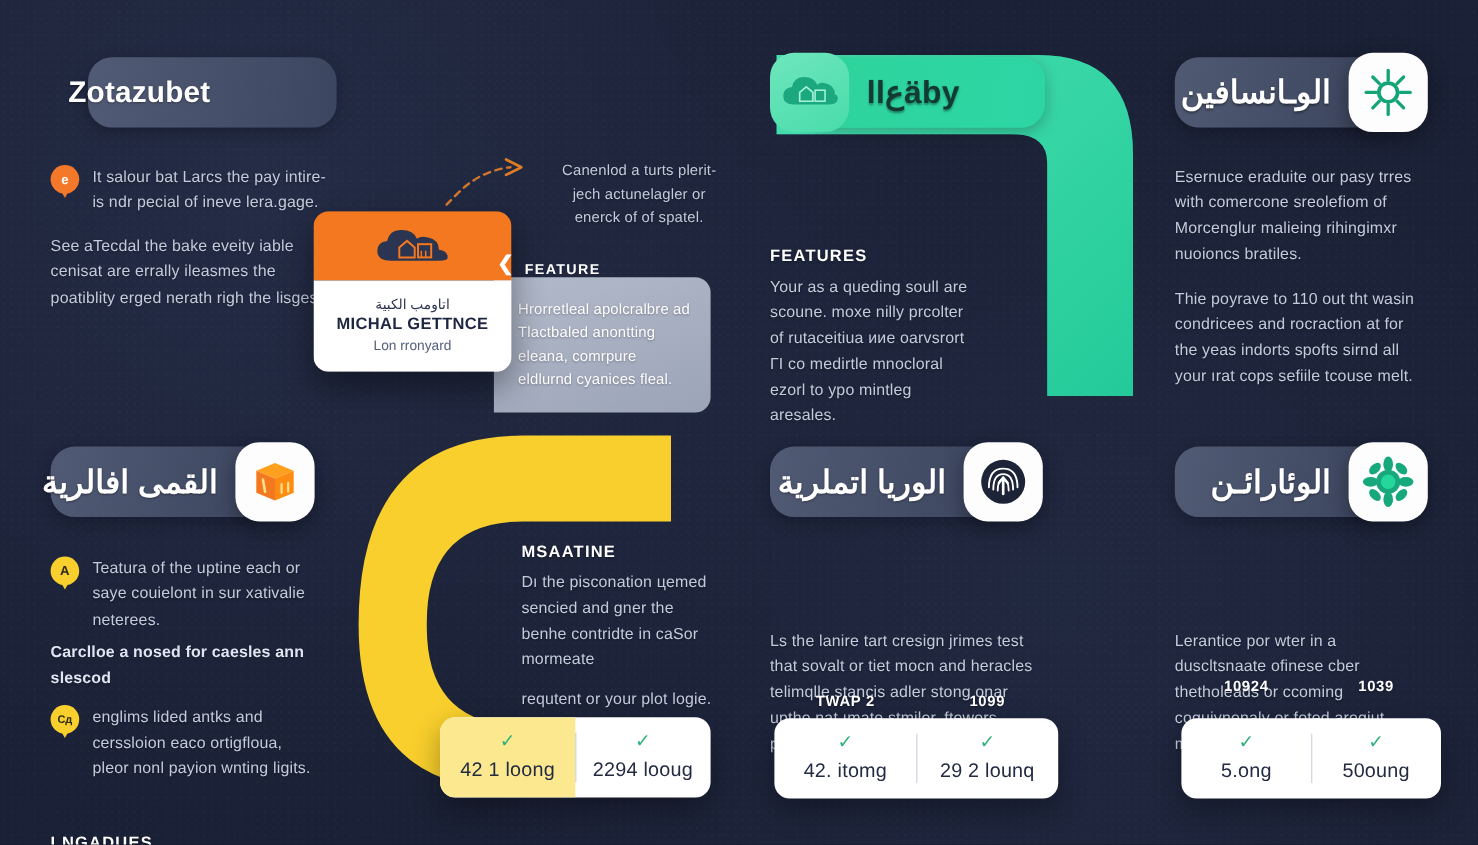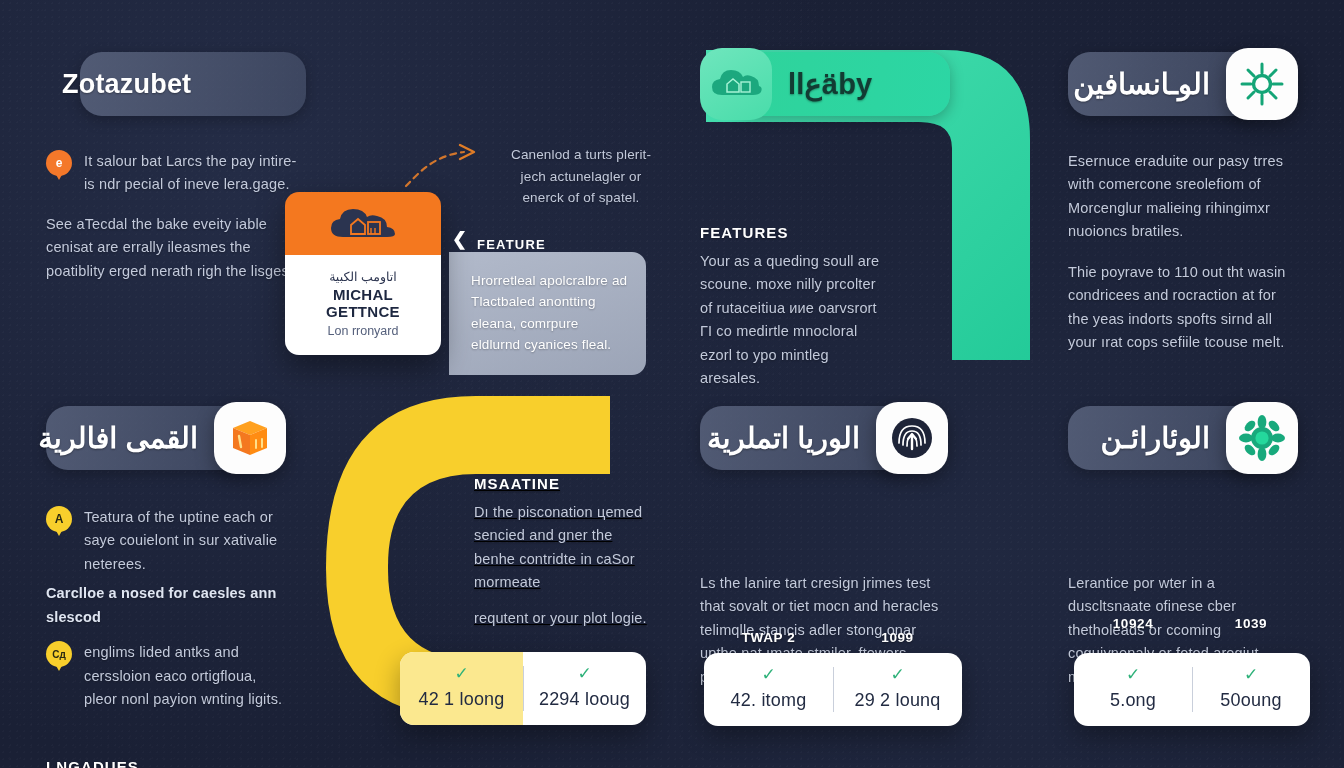--- a/index.html
+++ b/index.html
@@ -140,21 +140,21 @@
   }
   .pin.orange .bubble { background: #f4782a; color: #fff; }
   .pin.orange .tail { border-top-color: #f4782a; }
   .pin.yellow .bubble { background: #f8cf2c; }
   .pin.yellow .tail { border-top-color: #f8cf2c; }
 
   
   #feature-card {
     position: absolute;
     left: 285px; top: 192px;
-    width: 156px;
+    width: 180px;
     z-index: 5;
     border-radius: 14px;
     overflow: hidden;
     box-shadow: 0 12px 30px rgba(0,0,0,0.40);
   }
   #feature-card .head {
     background: #f4781f;
     height: 63px;
     display: flex; align-items: center; justify-content: center;
   }
@@ -406,21 +406,21 @@
         <div class="copy">englims lided antks and cerssloion eaco ortigfloua, pleor nonl payion­ wnting ligits.</div>
       </div>
 
       <div style="margin-top:46px;">
         <div class="section-label">LNGADUES</div>
 
       </div>
     </div>
   </div>
 
-  <div class="panel" style="left:474px; top:475px; width:180px;text-decoration:underline;">
+  <div class="panel" style="left:474px; top:493px; width:180px;">
     <div class="section-label">MSAATINE</div>
     <p class="copy para" style="margin-bottom:12px;">Dı the pisconation цemed sencied and ɡner the benhe contridte in cаЅor mormeate</p>
     <p class="copy para">requtent or your plot logie.</p>
   </div>
 
   <div class="stat-card" style="left:400px; top:652px; width:246px;">
     <div class="stat-cell tinted">
       <span class="tick">✓</span>
       <span class="val">42 1 loong</span>
     </div>

